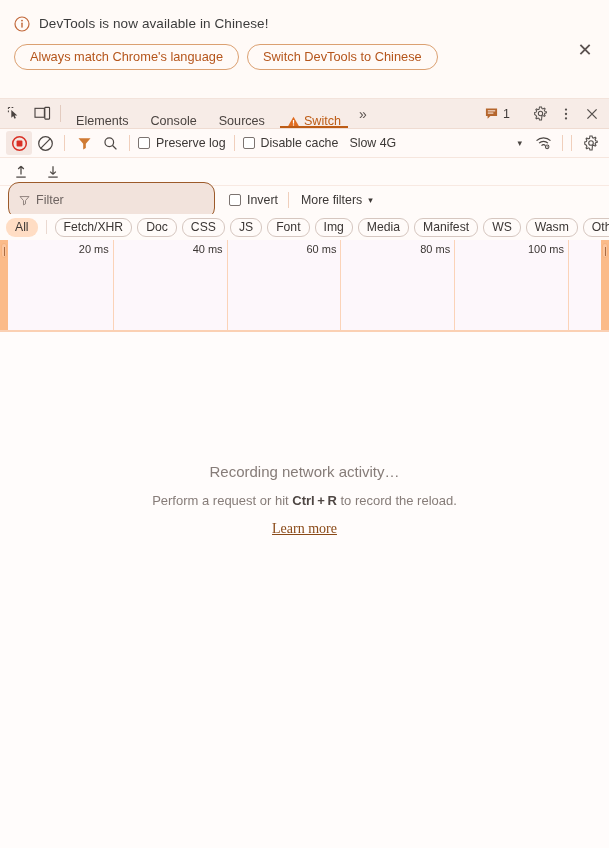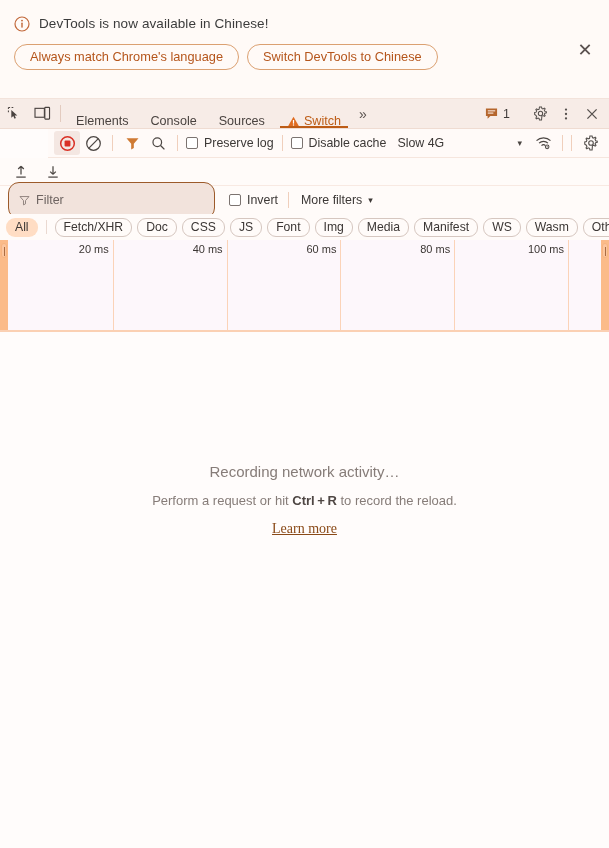--- a/index.html
+++ b/index.html
@@ -159,21 +159,20 @@
   
   .nettoolbar {
     flex: 0 0 auto;
     height: 29px;
     background: #fffaf8;
     display: flex;
     align-items: center;
     border-bottom: 1px solid #f6e6de;
     padding-left: 6px;
     gap: 0px;
-    margin-left: 48px;
   }
   .tool-btn {
     width: 26px; height: 24px;
     display: flex;
     align-items: center;
     justify-content: center;
     cursor: pointer;
     border-radius: 3px;
   }
   .tool-btn.recording { background: #f4e7e2; }

